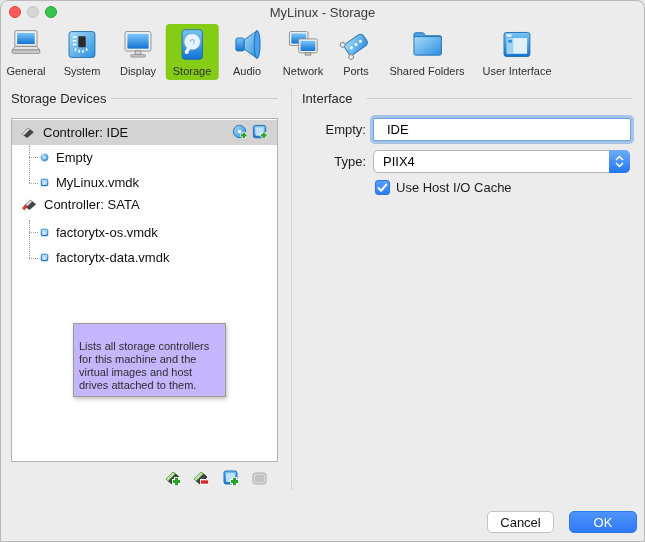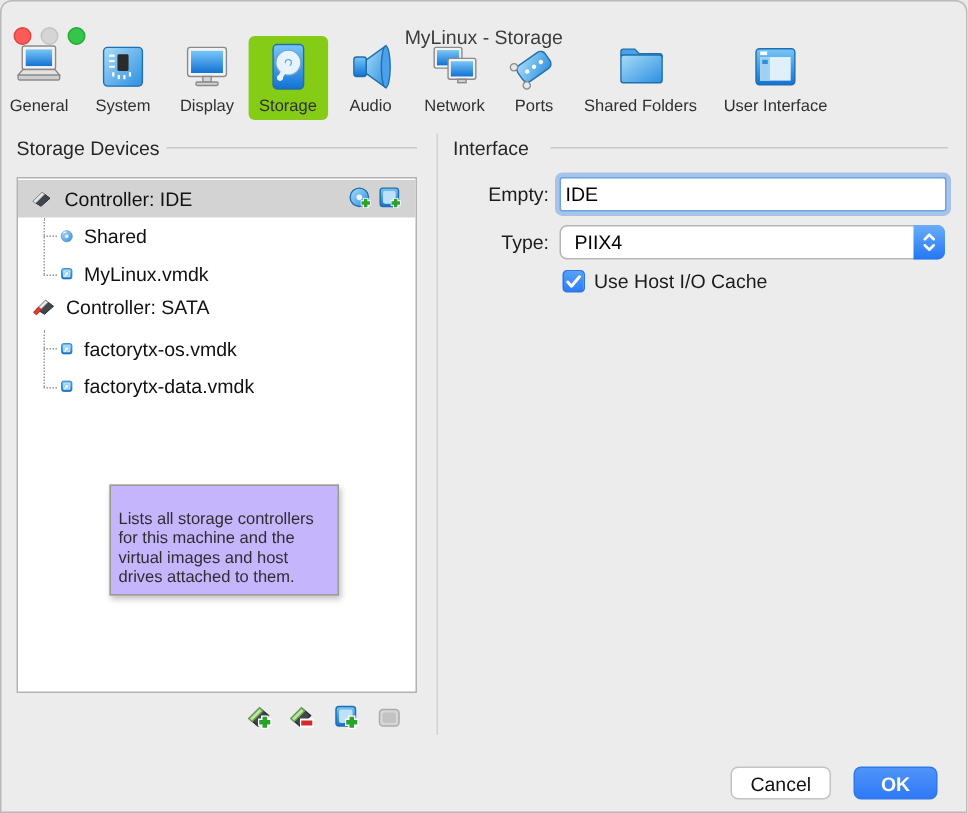--- a/index.html
+++ b/index.html
@@ -3,21 +3,21 @@
 <meta charset="utf-8">
 <style>
   * { margin:0; padding:0; box-sizing:border-box; }
   html,body { background:#e8e8e8; }
   body { font-family:"Liberation Sans", sans-serif; -webkit-font-smoothing:antialiased; }
   #window {
     position:relative; width:645px; height:542px; background:#ececec;
     border:1px solid #b9b9b9; border-radius:8px 8px 0 0; overflow:hidden;
   }
   
-  #titlebar { position:absolute; left:0; top:0; width:100%; height:22px;margin-top:12px; }
+  #titlebar { position:absolute; left:0; top:0; width:100%; height:22px; }
   .tl { position:absolute; top:5px; width:12px; height:12px; border-radius:50%; }
   .tl.red   { left:8px;  background:#fc5b57; border:1px solid #e2433e; }
   .tl.gray  { left:26px; background:#d5d5d5; border:1px solid #c3c3c3; }
   .tl.green { left:44px; background:#35c649; border:1px solid #24a733; }
   #win-title { position:absolute; top:4px; width:100%; text-align:center;
     font-size:13px; color:#3c3c3c; }
   
   #toolbar { position:absolute; left:0; top:22px; width:100%; height:62px; }
   .tb-item { position:absolute; top:1px; transform:translateX(-50%);
     display:flex; flex-direction:column; align-items:center; padding:2px 7px 3px;
@@ -45,39 +45,39 @@
   #tooltip { position:absolute; left:72px; top:322px; width:153px;
     background:#c4b5fd; border:1px solid #9c9c8e; box-shadow:1px 2px 4px rgba(0,0,0,.25);
     font-size:11px; line-height:13px; color:#2e2e2e; padding:16px 4px 4px 5px;
     white-space:pre-line; }
   
   .list-btn { position:absolute; top:468px; width:19px; height:19px; cursor:default; }
   .list-btn svg { width:19px; height:19px; }
   
   .fld-label { position:absolute; font-size:13px; color:#1c1c1c; text-align:right; width:62px; }
   #name-input { position:absolute; left:372px; top:117px; width:258px; height:23px;
-    border:1px solid #6ea3e2; border-radius:2px; background:#fff; font-size:13px; padding:0 3px;
+    border:1px solid #6ea3e2; border-radius:2px; background:#fff; font-size:13px; padding:0 13px;
     font-family:"Liberation Sans", sans-serif; color:#000; outline:none;
     box-shadow:0 0 0 3px rgba(112,164,230,.55); }
   #type-select { position:absolute; left:372px; top:149px; width:257px; height:23px;
     background:#fff; border:1px solid #b6b6b6; border-radius:5px; display:flex;
     align-items:center; cursor:default; }
   #type-value { font-size:13px; color:#000; padding-left:9px; flex:1; }
   #type-cap { width:21px; height:23px; margin:-1px -1px -1px 0; border-radius:0 5px 5px 0;
     background:linear-gradient(#6aadfa,#2376f5); display:flex; align-items:center; justify-content:center; }
   #cache-row { position:absolute; left:374px; top:179px; display:flex; align-items:center; }
   #cache-box { width:15px; height:15px; border-radius:3px; background:linear-gradient(#55a0f8,#2d7df6);
     border:1px solid #2a75e8; display:flex; align-items:center; justify-content:center; }
   #cache-label { font-size:13px; color:#1c1c1c; margin-left:6px; }
   
   .dlg-btn { position:absolute; top:510px; height:22px; border-radius:5px; font-size:13px;
     display:flex; align-items:center; justify-content:center; cursor:default;
     font-family:"Liberation Sans", sans-serif; }
   #cancel-btn { left:486px; width:67px; background:#ffffff; border:1px solid #c3c3c3; color:#111; }
-  #ok-btn { left:568px; width:56px; background:linear-gradient(#4f94f9,#3079f7); border:1px solid #2f79ec; color:#fff;font-weight:bold; }
+  #ok-btn { left:568px; width:68px; background:linear-gradient(#4f94f9,#3079f7); border:1px solid #2f79ec; color:#fff; }
 </style>
 </head>
 <body>
 
 <svg width="0" height="0" style="position:absolute">
   <defs>
     <linearGradient id="gb" x1="0" y1="0" x2="0" y2="1">
       <stop offset="0" stop-color="#79c6f7"></stop>
         <stop offset="1" stop-color="#1272d4"></stop>
     </linearGradient>
@@ -214,21 +214,21 @@
             <path d="M12.5 9 v6 M9.5 12 h6" stroke="#2aa32a" stroke-width="2.4"></path>
           </svg>
       </div>
     </div>
     <div class="row" style="top:26px;">
       <svg class="ric ind1" viewBox="0 0 17 17" style="width:36px;flex-basis:36px;">
           <circle cx="8.5" cy="8.5" r="7" fill="url(#gb2)" stroke="#5f93bd"></circle>
           <circle cx="8.5" cy="8.5" r="2.4" fill="#eef6fd" stroke="#9fc4e0"></circle>
           <path d="M4 5 A5.5 5.5 0 0 1 8 3" stroke="#ffffff" stroke-width="1.4" fill="none"></path>
         </svg>
-      <span class="rlabel">Shared</span>
+      <span class="rlabel">Empty</span>
     </div>
     <div class="row" style="top:51px;">
       <svg class="ric ind1" viewBox="0 0 17 17" style="width:36px;flex-basis:36px;">
           <rect x="2" y="2" width="13" height="13" rx="2.5" fill="url(#gb)" stroke="#1f6fae"></rect>
           <rect x="4" y="4" width="9" height="9" rx="1.5" fill="#bfe1f7"></rect>
           <circle cx="8.5" cy="8.5" r="2.7" fill="#eaf4fc" stroke="#7fb4dd"></circle>
           <path d="M8.5 8.5 L5.8 12.2" stroke="#eaf4fc" stroke-width="1.6"></path>
         </svg>
       <span class="rlabel">MyLinux.vmdk</span>
     </div>

